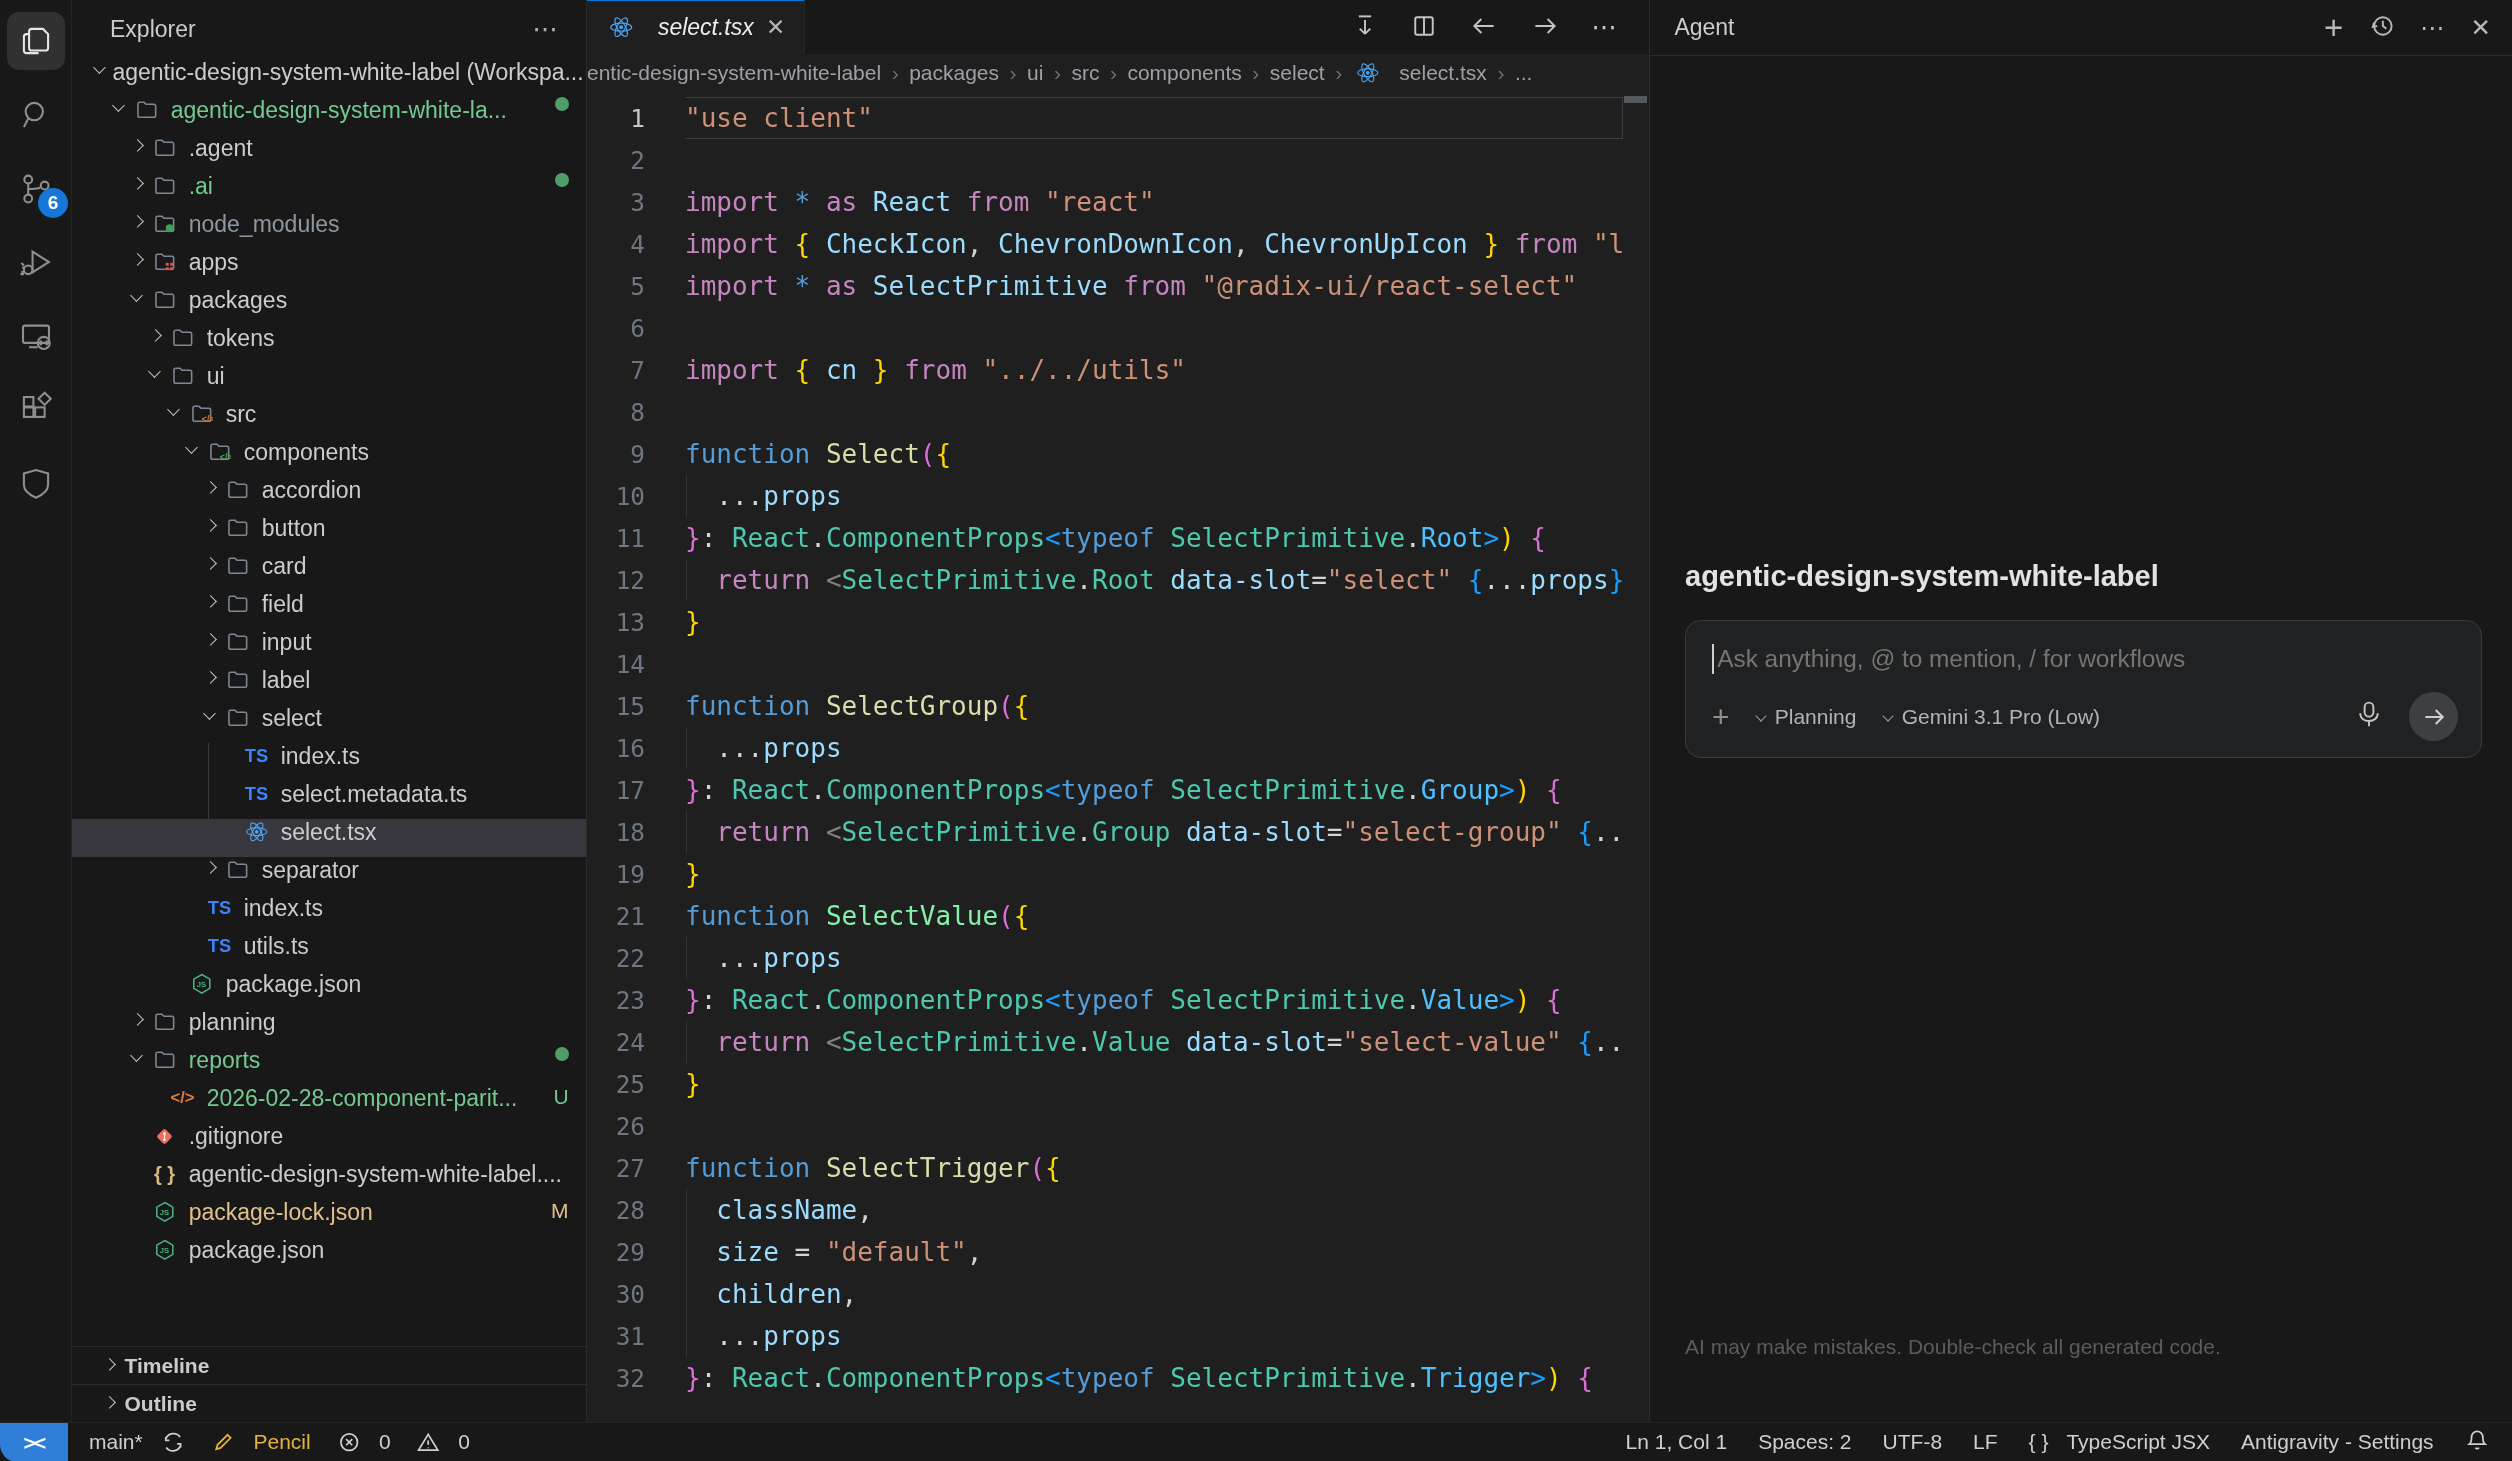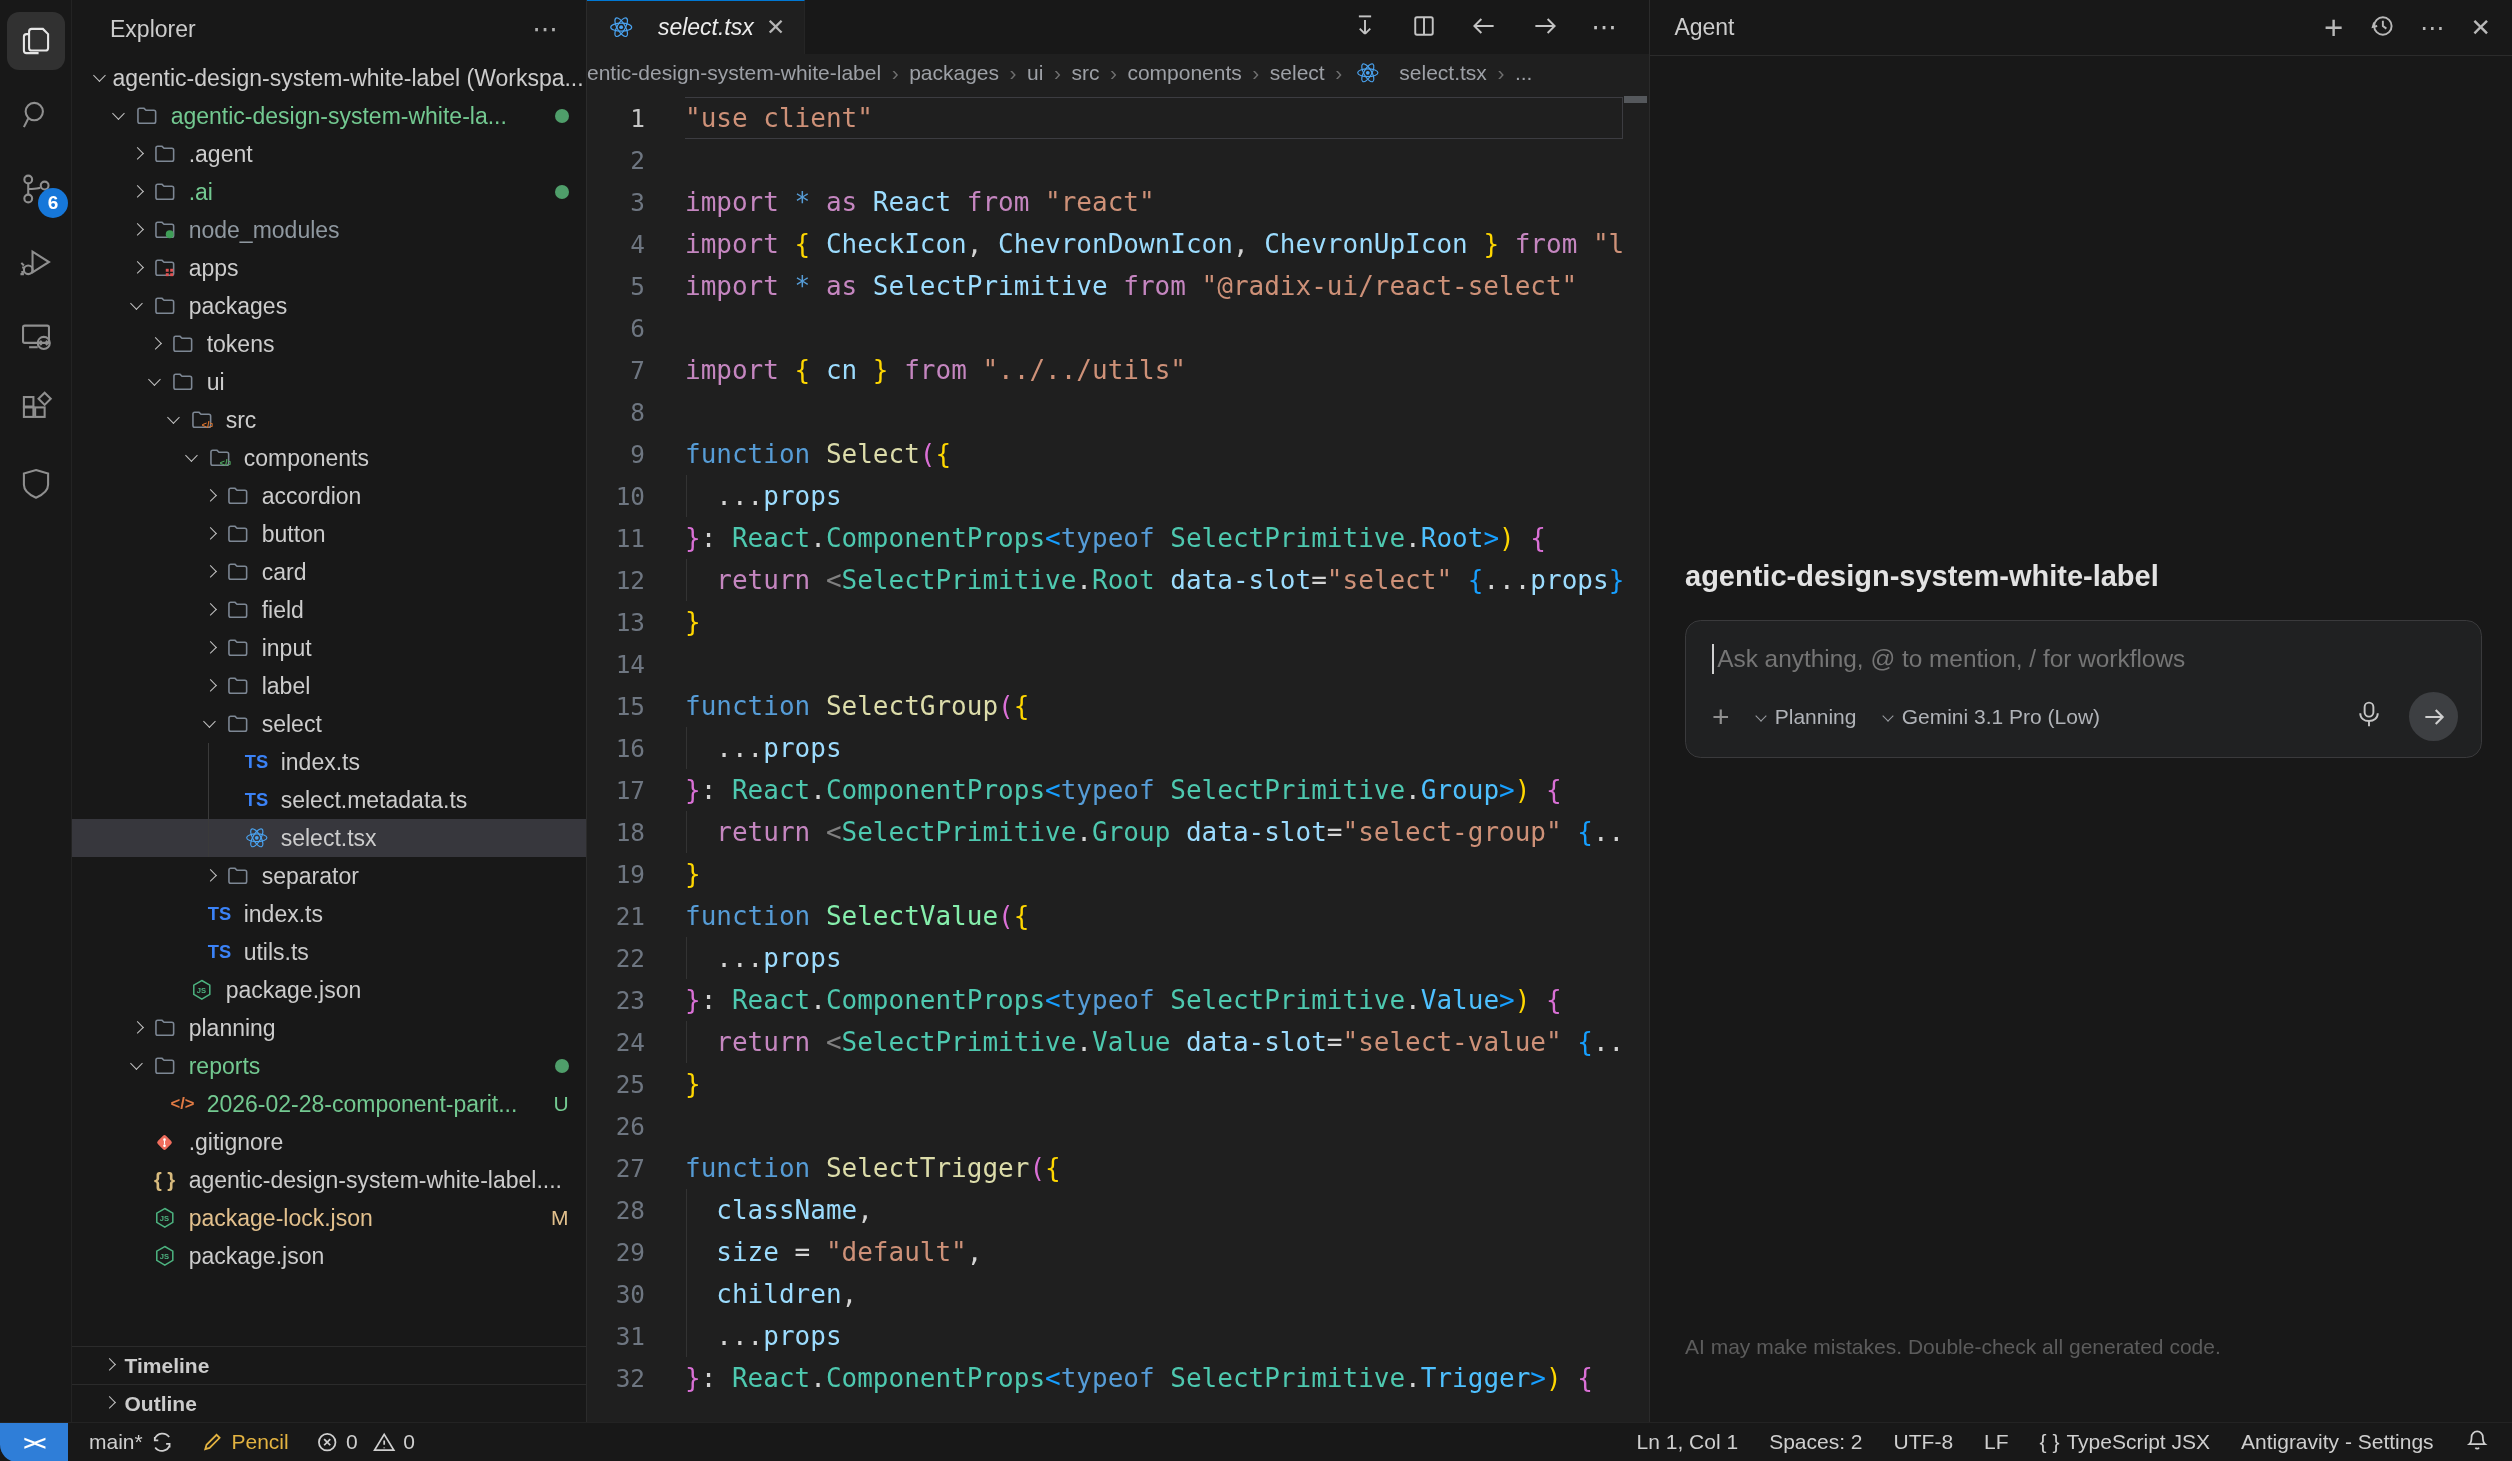--- a/index.html
+++ b/index.html
@@ -16,21 +16,21 @@
   .ab-item svg { stroke:#8f8f8f; fill:none; stroke-width:2.4; }
   .ab-item.active svg { stroke:#e6e6e6; }
   .ab-badge { position:absolute; right:-3.5px; bottom:0px; min-width:30px; height:30px; border-radius:15px; background:#1677d9; color:#fff; font-size:19px; font-weight:700; display:flex; align-items:center; justify-content:center; }
 
   
   .sidebar { width:515px; background:#181818; border-right:0.9px solid #2b2b2b; display:flex; flex-direction:column; }
   .sb-header { height:59px; display:flex; align-items:center; padding:0 26px 0 38px; flex:none; }
   .sb-title { font-size:23px; color:#cccccc; }
   .sb-more { margin-left:auto; color:#b0b0b0; font-size:26px; letter-spacing:1.7px; }
   .tree { flex:1; overflow:hidden; position:relative; }
-  .trow { position:relative; height:38px; display:flex; align-items:center; font-size:23px; color:#cccccc; white-space:nowrap; }
+  .trow { position:relative; height:38px; display:flex; align-items:flex-start; font-size:23px; color:#cccccc; white-space:nowrap; }
   .trow.selected { background:#37373d; }
   .chev { width:23px; height:23px; flex:none; position:relative; }
   .chev.right::before, .chev.down::before { content:""; position:absolute; left:7px; top:6.1px; width:7.9px; height:7.9px; border-right:1.9px solid #c2c2c2; border-bottom:1.9px solid #c2c2c2; transform:rotate(-45deg); }
   .chev.down::before { transform:rotate(45deg); left:6.1px; top:4.4px; }
   .ficon { width:31px; height:26px; flex:none; display:inline-flex; align-items:center; justify-content:center; margin-right:8.7px; position:relative; }
   .fico { font-weight:700; font-size:17.4px; font-family:"Liberation Sans",sans-serif; }
   .fico.ts { color:#3b82f6; font-size:18.3px; }
   .fico.html { color:#e07a44; font-size:16.6px; }
   .fico.json { color:#d7ba7d; font-size:20px; }
   .tlabel.green { color:#73c991; }
@@ -82,21 +82,21 @@
   .ctl .chev2::before { content:""; position:absolute; left:1.7px; top:0.9px; width:7px; height:7px; border-right:1.7px solid #9a9da2; border-bottom:1.7px solid #9a9da2; transform:rotate(45deg); }
   .plus { font-size:30px; color:#909090; font-weight:300; }
   .spacer { flex:1; }
   .send { width:49px; height:49px; border-radius:24.4px; background:#3d3f42; display:flex; align-items:center; justify-content:center; }
   .agent-footer { position:absolute; left:35px; bottom:63px; font-size:21px; color:#5c5c5c; }
 
   
   .statusbar { height:40px; background:#181818; border-top:0.9px solid #232323; display:flex; align-items:center; font-size:21px; color:#cfcfcf; flex:none; }
   .remote { width:68px; height:100%; background:#2f7ed8; color:#fff; display:flex; align-items:center; justify-content:center; font-size:21px; font-weight:700; border-bottom-left-radius:17.4px; letter-spacing:-1.7px; }
   .sb-left { display:flex; align-items:center; gap:26px; padding-left:21px; }
-  .sgroup { display:flex; align-items:center; gap:7px; }
+  .sgroup { display:flex; align-items:center; gap:18px; }
   .sgroup svg { stroke:#cfcfcf; fill:none; stroke-width:2; }
   .sgroup.pencil { color:#e3b341; }
   .sgroup.pencil svg { stroke:#e3b341; }
   .sb-right { margin-left:auto; display:flex; align-items:center; gap:31px; padding-right:23px; }
   .braces { font-size:21px; color:#cfcfcf; }
 </style>
 </head>
 <body>
 
 <div class="app">

